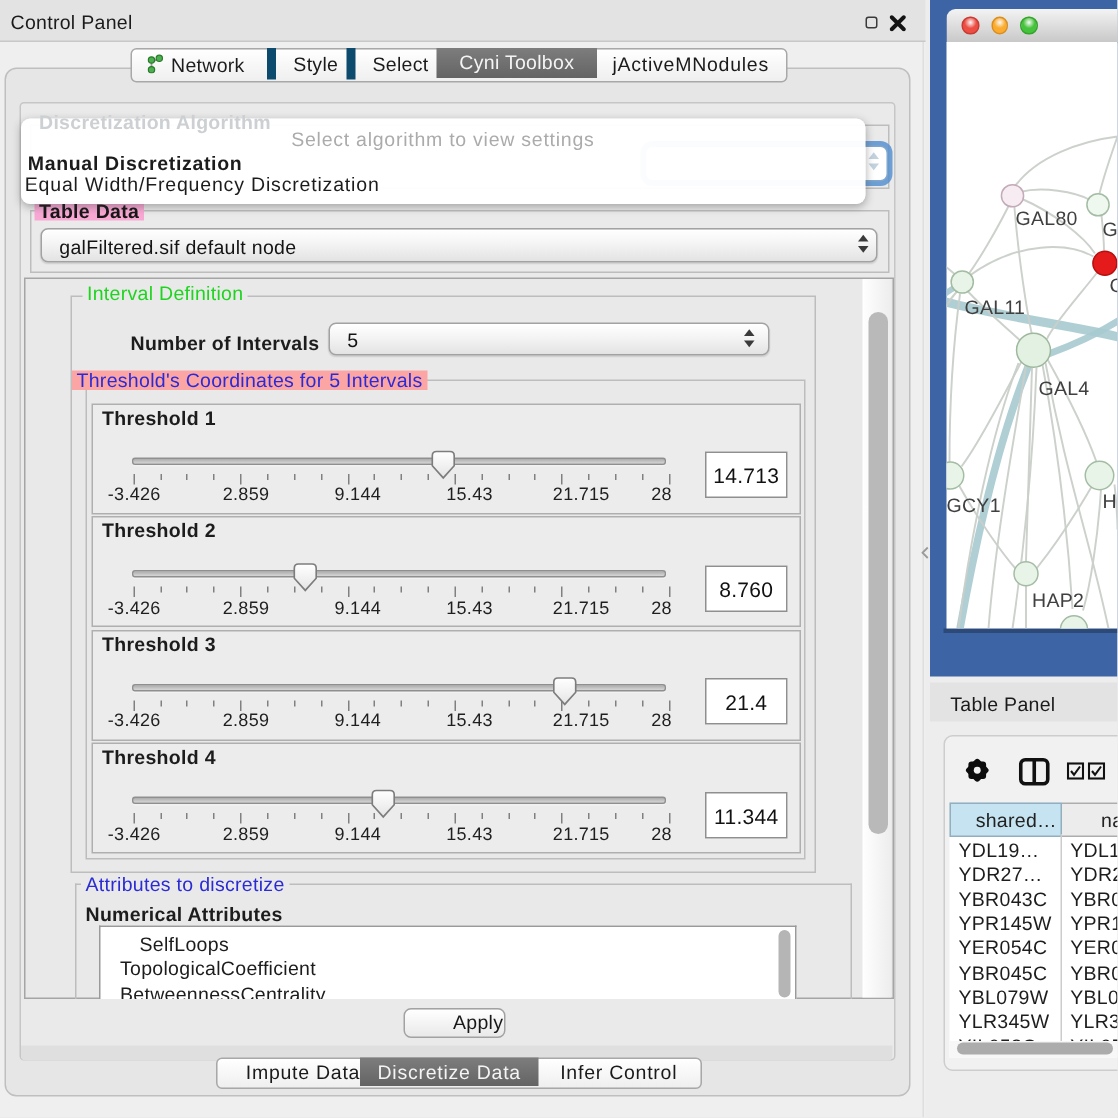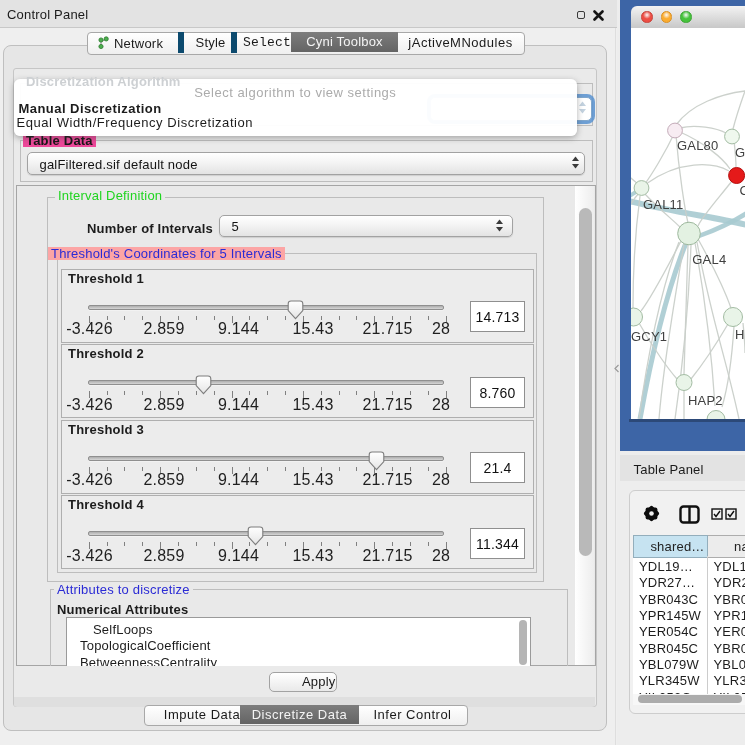--- a/index.html
+++ b/index.html
@@ -12,21 +12,21 @@
 .combo .ct{position:absolute;left:11.5px;top:4px;font-size:13px;color:#141414;white-space:nowrap}
 .arr{position:absolute;width:9px;height:13px}
 .grp{position:absolute;border:1px solid #BDBDBD}
 .glab{position:absolute;font-size:13px;line-height:13px;padding:0 3px;white-space:nowrap}
 .tbx{position:absolute;background:#ECECEC;border:1px solid #AFAFAF;width:471px;height:72px;left:61px}
 .track{position:absolute;left:88px;width:354px;height:3px;border:1px solid #8f8f8f;border-radius:2px;
  background:linear-gradient(#ADADAD,#D6D6D6);box-shadow:0 1px 0 #f2f2f2}
 .vbox{position:absolute;left:470px;width:53px;height:29px;background:#fff;border:1px solid #8F8F8F;
  text-align:center;font-size:14px;color:#111}
 .tick{position:absolute;width:1px;background:#808080}
-.tlab{position:absolute;font-size:16px;line-height:12px;color:#1f1f1f;text-align:center;width:50px}
+.tlab{position:absolute;font-size:12px;line-height:12px;color:#1f1f1f;text-align:center;width:50px}
 .seg{position:absolute;top:0;height:21px;line-height:21px;text-align:center;font-size:13px;color:#1a1a1a}
 .sep{border-left:6px solid #0c4a6e}
 .row{position:absolute;font-size:13px;line-height:13px;color:#1d1d1d;white-space:nowrap}
 </style></head><body>
 
 <div class="a" style="left:0;top:0;width:617px;height:745px;background:#EFEFEF"></div>
 <div class="a" style="left:0;top:0;width:617px;height:27px;background:#E3E3E3;border-bottom:1px solid #C8C8C8"></div>
 <div class="a t13" style="left:7px;top:8px;color:#1b1b1b">Control Panel</div>
 <div class="a" style="left:577px;top:10.5px;width:6px;height:6px;border:1.6px solid #3a3a3a;border-radius:2px"></div>
 <svg class="a" style="left:593px;top:10px" width="11" height="11">
@@ -37,31 +37,31 @@
 <div class="a" style="left:14px;top:697px;width:581px;height:10px;background:#DFDFDF;border-radius:0 0 3px 3px"></div>
 <div class="a" style="left:87px;top:31.5px;width:436px;height:21px;background:linear-gradient(#ffffff,#efefef);border:1px solid #A8A8A8;border-radius:4px"></div>
 <svg class="a" style="left:98px;top:36px;z-index:2" width="11" height="13">
     <path d="M3 4 L3 10.5 M3 5.5 L8 3" stroke="#9a9a9a" stroke-width="1.2" fill="none"></path>
     <circle cx="3" cy="4" r="2.1" fill="#4CAF50" stroke="#2c7a2c" stroke-width="0.8"></circle>
     <circle cx="8.2" cy="2.9" r="2.1" fill="#4CAF50" stroke="#2c7a2c" stroke-width="0.8"></circle>
     <circle cx="3" cy="10.5" r="2.1" fill="#4CAF50" stroke="#2c7a2c" stroke-width="0.8"></circle>
   </svg>
 <div class="a t13" style="left:114px;top:37px;line-height:13px">Network</div>
 <div class="seg sep" style="left:178px;top:32px;width:53px;">Style</div>
-<div class="seg sep" style="left:231px;top:32px;width:60px;font-family:Liberation Mono, monospace;">Select</div>
+<div class="seg sep" style="left:231px;top:32px;width:60px;">Select</div>
 <div class="seg" style="left:291px;top:32px;width:107px;background:linear-gradient(#7d7d7d,#646464);color:#F4F4F4;height:20px;line-height:20px;">Cyni Toolbox</div>
 <div class="seg" style="left:398px;top:32px;width:125px;letter-spacing:0.5px;">jActiveMNodules</div>
 <div class="grp" style="left:20px;top:83px;width:571px;height:41px"></div>
 <div class="a" style="left:430px;top:96.5px;width:160px;height:22px;border-radius:5px;background:#fff;border:1px solid #7FA6CC;box-shadow:0 0 0 3px rgba(88,146,208,0.85)"></div>
 <svg class="a arr" style="left:577.5px;top:101px" width="9" height="13">
     <path d="M4.5 0.5 L8 5 L1 5 Z" fill="#C3D2DF"></path>
     <path d="M4.5 12.5 L8 8 L1 8 Z" fill="#C3D2DF"></path>
   </svg>
 <div class="grp" style="left:20px;top:140px;width:571px;height:40px"></div>
-<div class="glab b" style="left:23px;top:134px;background:#ec4899;color:#161616">Table Data</div>
+<div class="glab b" style="left:23px;top:134px;background:#f9a8d4;color:#161616">Table Data</div>
 <div class="combo" style="left:27px;top:151.5px;width:556px;height:21px">
     <span class="ct">galFiltered.sif default node</span>
   </div>
 <svg class="a arr" style="left:571px;top:156px" width="9" height="13">
     <path d="M4.5 0.5 L8 5 L1 5 Z" fill="#3a3a3a"></path>
     <path d="M4.5 12.5 L8 8 L1 8 Z" fill="#3a3a3a"></path>
   </svg>
 <div class="a" style="left:13.5px;top:78.5px;width:563.5px;height:57px;background:rgba(255,255,255,0.97);border-radius:6px;box-shadow:0 2px 6px rgba(60,60,60,0.4);z-index:5"></div>
 <div class="glab b" style="left:23px;top:74.5px;color:#CDD0D3;z-index:6">Discretization Algorithm</div>
 <div class="a" style="left:13.5px;top:86px;width:563.5px;text-align:center;font-size:13px;line-height:13px;color:#ABABAB;z-index:6;letter-spacing:0.5px">Select algorithm to view settings</div>

